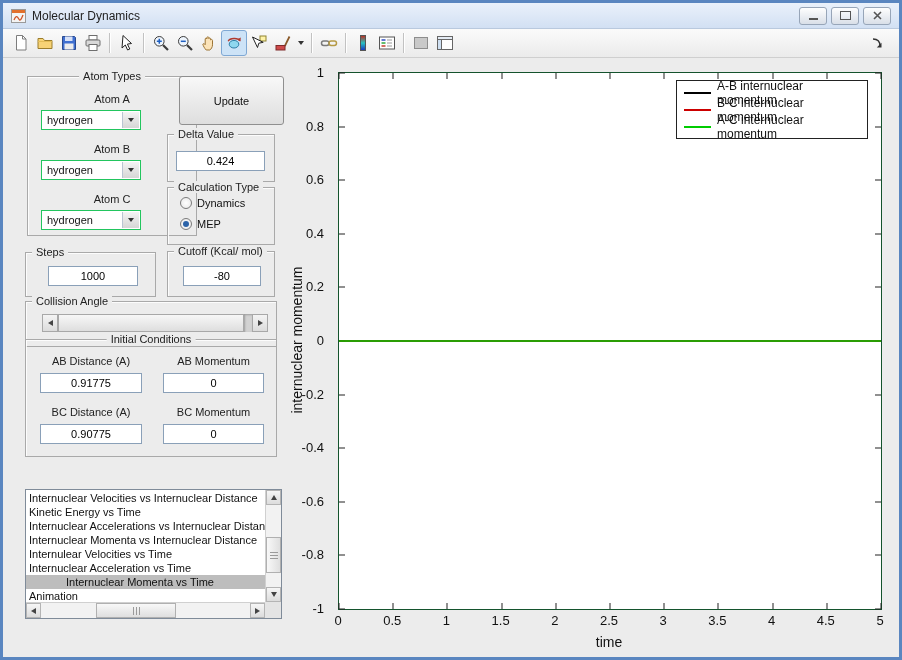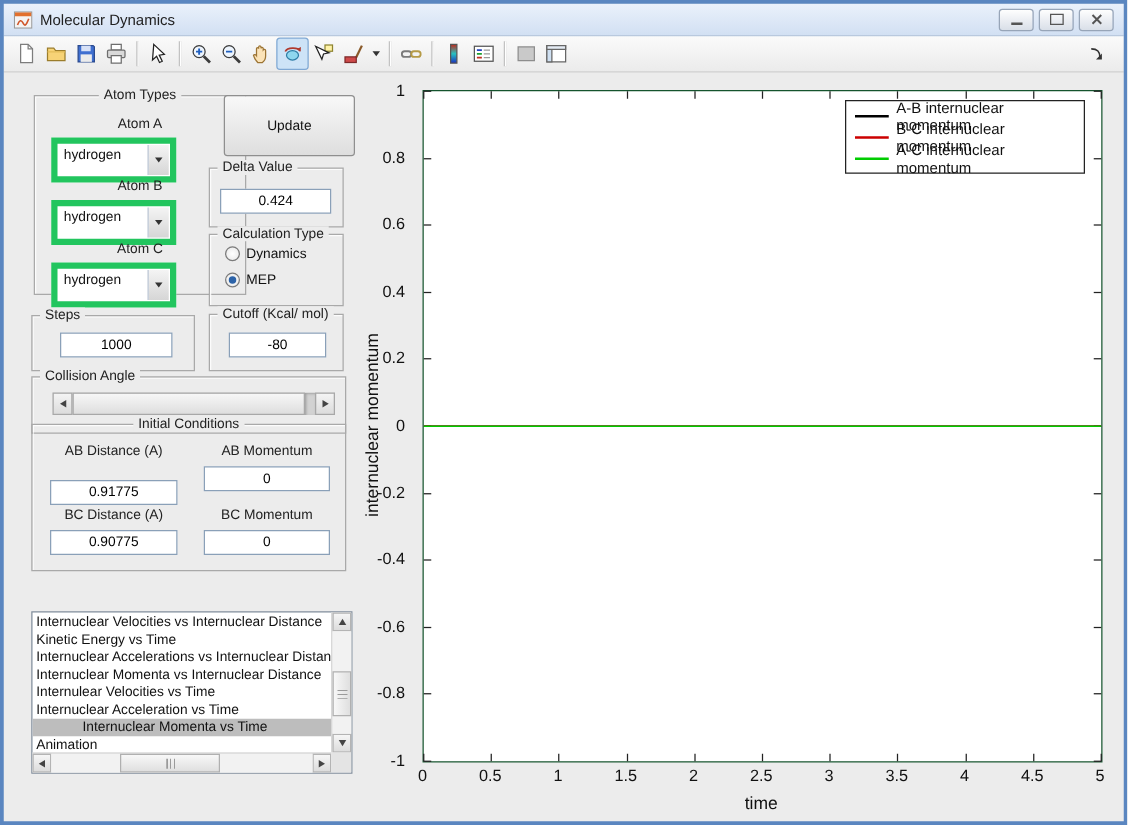--- a/index.html
+++ b/index.html
@@ -28,21 +28,21 @@
   .tool-sep{width:1px;height:20px;background:#c2c2c2;border-right:1px solid #fff;margin:0 4px;flex:none;}
   .dock{margin-left:auto;margin-right:4px;}
   .tri-down-sm{width:0;height:0;border-left:3px solid transparent;border-right:3px solid transparent;border-top:4px solid #333;}
 
   
   .panel{position:absolute;border:1px solid #a9a9a9;box-shadow:inset 1px 1px 0 rgba(255,255,255,.85);}
   .panel-title{position:absolute;top:-7px;background:#ececec;padding:0 4px;white-space:nowrap;color:#222;}
   .panel-title.center{left:50%;transform:translateX(-50%);}
   .panel-title.left{left:6px;}
   .ctl-label{position:absolute;white-space:nowrap;color:#222;}
-  .combo{position:absolute;height:36px;background:#fff;border:5px solid #22c55e;box-sizing:border-box;}
+  .combo{position:absolute;height:20px;background:#fff;border:1px solid #22c55e;box-sizing:border-box;}
   .combo-value{position:absolute;left:5px;top:3px;}
   .combo-btn{position:absolute;top:1px;right:1px;bottom:1px;width:16px;
     background:linear-gradient(#f4f4f4,#d6d6d6);border-left:1px solid #b9c4d2;
     display:flex;align-items:center;justify-content:center;}
   .edit{position:absolute;background:#fff;border:1px solid #8aa0b8;box-sizing:border-box;
     font:11px "Liberation Sans",sans-serif;text-align:center;padding:0;margin:0;}
   .btn-update{position:absolute;background:linear-gradient(#f8f8f8,#dedede);border:1px solid #8f8f8f;
     border-radius:3px;display:flex;align-items:center;justify-content:center;}
   .radio-row{position:absolute;display:flex;align-items:center;gap:5px;}
   .radio{width:12px;height:12px;border-radius:50%;border:1px solid #7b7b7b;
@@ -321,21 +321,21 @@
       <div class="sl-btn">
           <span class="tri-right"></span>
         </div>
     </div>
   </div>
 
   <div class="panel" style="left:25px;top:339px;width:250px;height:116px;">
     <span class="panel-title center">Initial Conditions</span>
     <span class="ctl-label" style="top:15px;left:14px;width:102px;text-align:center;">AB Distance (A)</span>
     <span class="ctl-label" style="top:15px;left:137px;width:101px;text-align:center;">AB Momentum</span>
-    <input class="edit" style="left: 14px; top: 33px; width: 102px; height: 20px; margin-top: 11px;" value="0.91775">
+    <input class="edit" style="left: 14px; top: 33px; width: 102px; height: 20px;" value="0.91775">
     <input class="edit" style="left: 137px; top: 33px; width: 101px; height: 20px;" value="0">
     <span class="ctl-label" style="top:66px;left:14px;width:102px;text-align:center;">BC Distance (A)</span>
     <span class="ctl-label" style="top:66px;left:137px;width:101px;text-align:center;">BC Momentum</span>
     <input class="edit" style="left: 14px; top: 84px; width: 102px; height: 20px;" value="0.90775">
     <input class="edit" style="left: 137px; top: 84px; width: 101px; height: 20px;" value="0">
   </div>
 
   <div class="listbox" style="left:25px;top:489px;width:257px;height:130px;">
     <div class="lb-items">
         <div class="lb-item">Internuclear Velocities vs Internuclear Distance</div>

